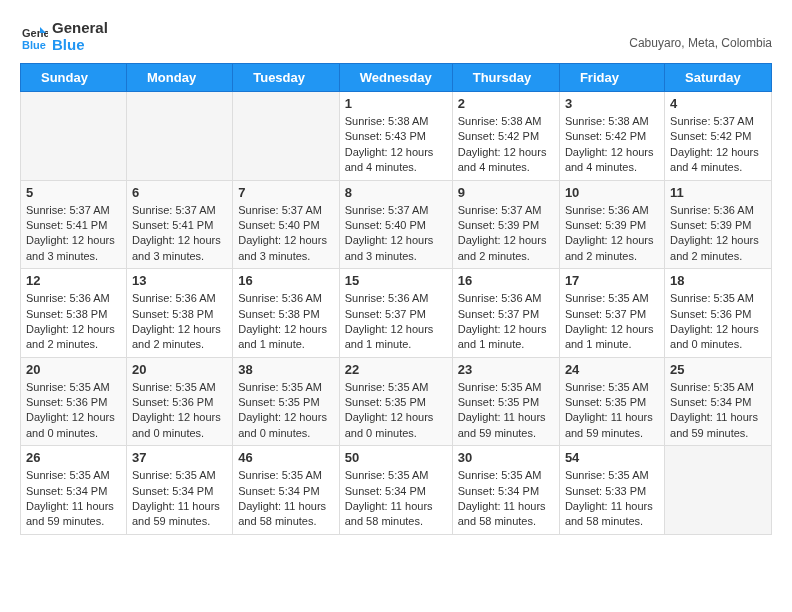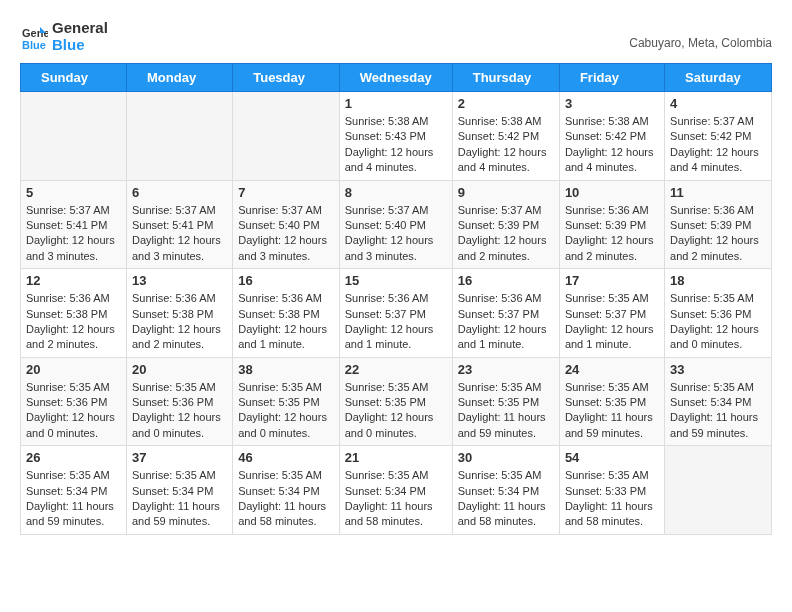--- a/index.html
+++ b/index.html
@@ -285,21 +285,21 @@
 and 59 minutes.</div>
         </td>
         <td>
           <span class="day-number">24</span>
           <div class="day-info" style="white-space: pre-line;">Sunrise: 5:35 AM
 Sunset: 5:35 PM
 Daylight: 11 hours
 and 59 minutes.</div>
         </td>
         <td>
-          <span class="day-number">33</span>
+          <span class="day-number">25</span>
           <div class="day-info" style="white-space: pre-line;">Sunrise: 5:35 AM
 Sunset: 5:34 PM
 Daylight: 11 hours
 and 59 minutes.</div>
         </td>
       </tr>
       <tr>
         <td>
           <span class="day-number">26</span>
           <div class="day-info" style="white-space: pre-line;">Sunrise: 5:35 AM
@@ -315,21 +315,21 @@
 and 59 minutes.</div>
         </td>
         <td>
           <span class="day-number">46</span>
           <div class="day-info" style="white-space: pre-line;">Sunrise: 5:35 AM
 Sunset: 5:34 PM
 Daylight: 11 hours
 and 58 minutes.</div>
         </td>
         <td>
-          <span class="day-number">21</span>
+          <span class="day-number">50</span>
           <div class="day-info" style="white-space: pre-line;">Sunrise: 5:35 AM
 Sunset: 5:34 PM
 Daylight: 11 hours
 and 58 minutes.</div>
         </td>
         <td>
           <span class="day-number">30</span>
           <div class="day-info" style="white-space: pre-line;">Sunrise: 5:35 AM
 Sunset: 5:34 PM
 Daylight: 11 hours

